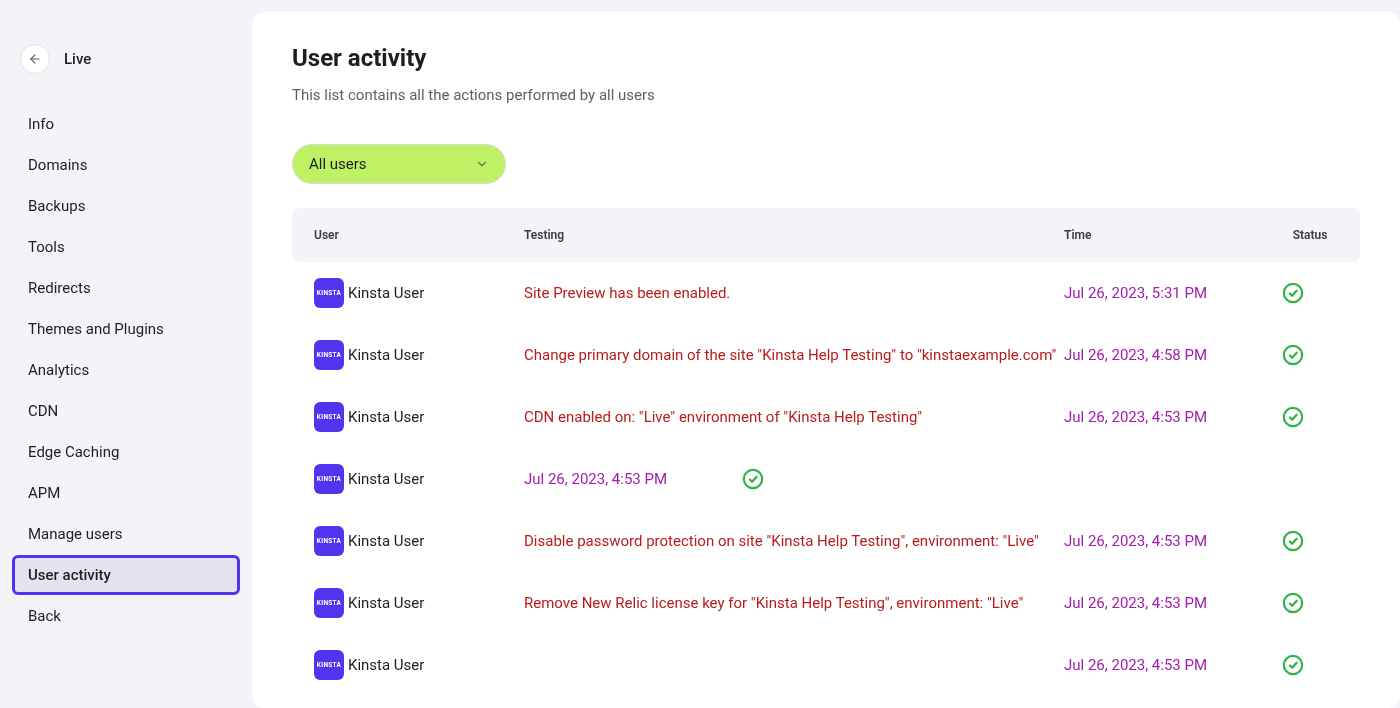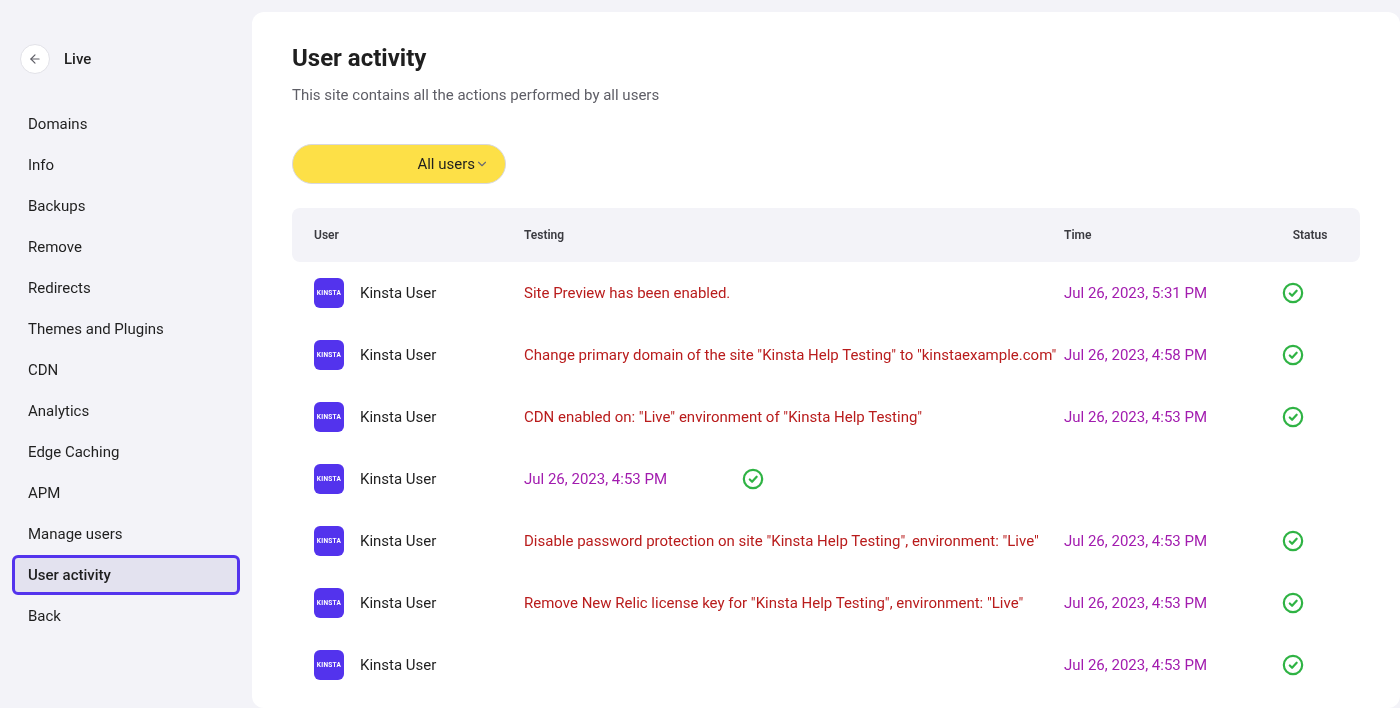--- a/index.html
+++ b/index.html
@@ -69,24 +69,24 @@
     font-size: 15px;
     color: #5e5e66;
     margin-bottom: 40px;
   }
   .filter-row { margin-bottom: 24px; }
   .select {
     width: 214px;
     height: 40px;
     border: 1px solid #d8d8de;
     border-radius: 20px;
-    background: #fde047;
-    display: flex;
-    align-items: center;
-    justify-content: flex-end;
+    background: #bef264;
+    display: flex;
+    align-items: center;
+    justify-content: space-between;
     padding: 0 16px;
     font-size: 15px;
     color: #1f1f1f;
     cursor: pointer;
   }
   .table { width: 100%; }
   .thead {
     display: flex;
     align-items: center;
     background: #f3f3f8;
@@ -102,21 +102,21 @@
   .col-time { width: 218px; flex-shrink: 0; }
   .col-status { width: 56px; flex-shrink: 0; text-align: center; }
   .row {
     display: flex;
     align-items: center;
     height: 62px;
     padding: 0 22px;
     font-size: 15px;
     color: #1f1f1f;
   }
-  .user-cell { display: flex; align-items: center; gap: 16px; width: 210px; flex-shrink: 0; }
+  .user-cell { display: flex; align-items: center; gap: 4px; width: 210px; flex-shrink: 0; }
   .avatar {
     width: 30px; height: 30px;
     background: #5333ed;
     border-radius: 6px;
     display: flex; align-items: center; justify-content: center;
     color: #fff;
     font-size: 6.5px;
     font-weight: 700;
     letter-spacing: 0.3px;
   }
@@ -135,39 +135,39 @@
   <div class="back-row">
     <button class="back-btn">
       <svg width="14" height="14" viewBox="0 0 24 24" fill="none" stroke="#5e5e66" stroke-width="2" stroke-linecap="round" stroke-linejoin="round">
           <line x1="19" y1="12" x2="5" y2="12"></line>
           <polyline points="12 19 5 12 12 5"></polyline>
         </svg>
     </button>
     <span class="back-label">Live</span>
   </div>
   <ul class="nav-list" id="nav-list">
+      <li class="nav-item"><span>Info</span></li>
       <li class="nav-item"><span>Domains</span></li>
-      <li class="nav-item"><span>Info</span></li>
       <li class="nav-item"><span>Backups</span></li>
-      <li class="nav-item"><span>Remove</span></li>
+      <li class="nav-item"><span>Tools</span></li>
       <li class="nav-item"><span>Redirects</span></li>
       <li class="nav-item"><span>Themes and Plugins</span></li>
+      <li class="nav-item"><span>Analytics</span></li>
       <li class="nav-item"><span>CDN</span></li>
-      <li class="nav-item"><span>Analytics</span></li>
       <li class="nav-item"><span>Edge Caching</span></li>
       <li class="nav-item"><span>APM</span></li>
       <li class="nav-item"><span>Manage users</span></li>
       <li class="nav-item active"><span>User activity</span></li>
       <li class="nav-item"><span>Back</span></li>
     </ul>
 </aside>
 
 <main class="main">
   <h1 class="page-title">User activity</h1>
-  <p class="page-subtitle">This site contains all the actions performed by all users</p>
+  <p class="page-subtitle">This list contains all the actions performed by all users</p>
 
   <div class="filter-row">
     <div class="select">
       <span>All users</span>
       <svg class="chev" width="14" height="14" viewBox="0 0 24 24" fill="none" stroke="currentColor" stroke-width="2" stroke-linecap="round" stroke-linejoin="round">
           <polyline points="6 9 12 15 18 9"></polyline>
         </svg>
     </div>
   </div>
 

